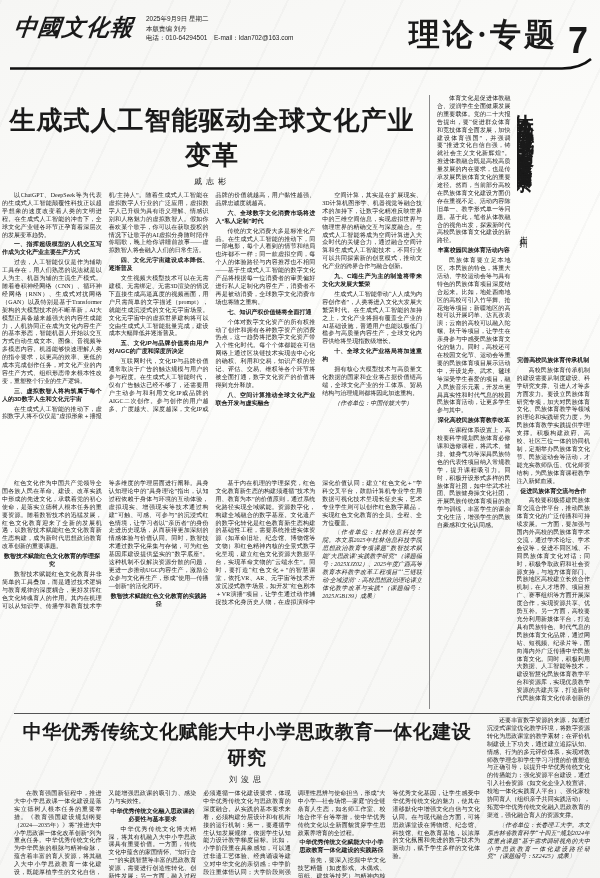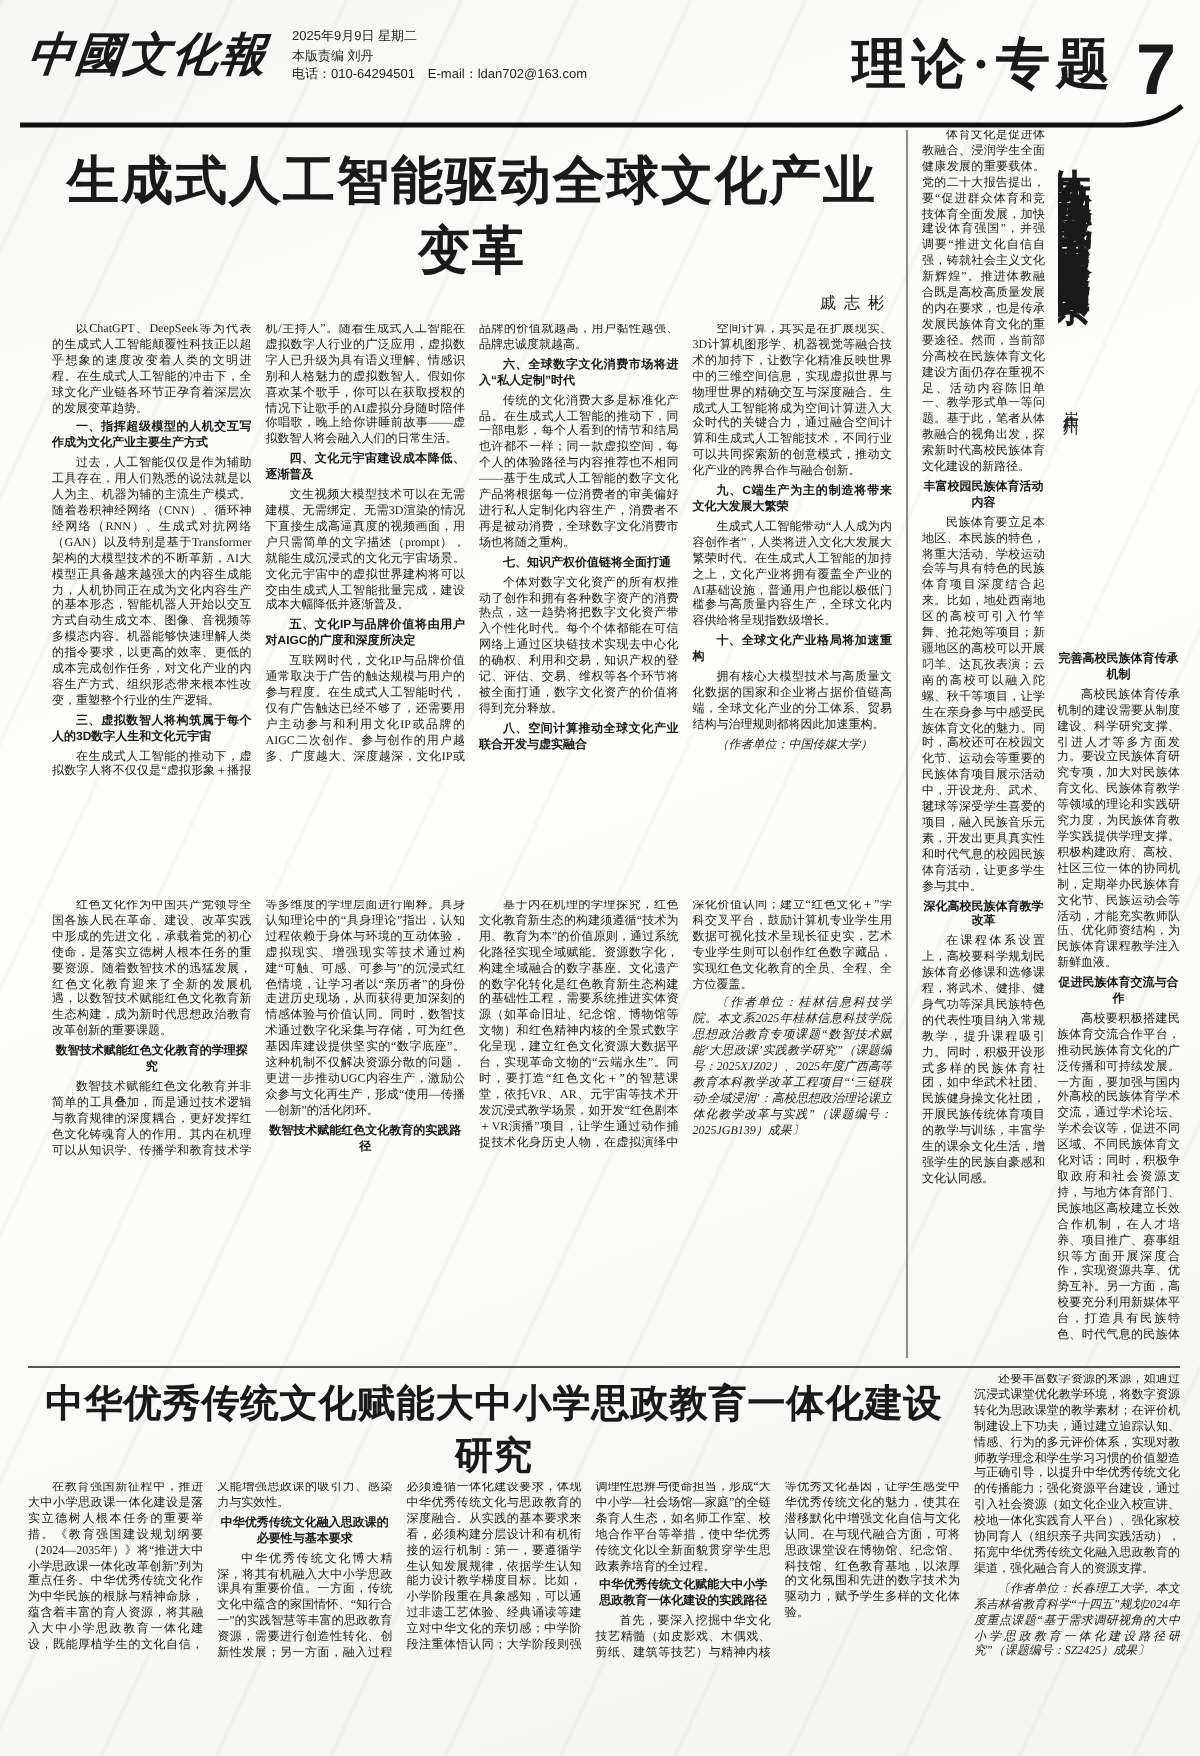--- a/index.html
+++ b/index.html
@@ -5,32 +5,32 @@
   html,body{margin:0;padding:0;background:#e9e9e7;}
   .page{position:relative;width:600px;height:878px;margin:0 auto;background:linear-gradient(160deg,#f6f6f4 0%,#fdfdfb 40%,#f4f4f2 100%);overflow:hidden;color:#1a1a1a;font-family:"Liberation Serif","DejaVu Serif",serif;}
   .page::before{content:"";position:absolute;inset:0;background:repeating-linear-gradient(115deg,rgba(0,0,0,0.025) 0 2px,transparent 2px 52px);pointer-events:none;}
   .page>*{position:relative;}
 
   
   .masthead{display:flex;align-items:flex-start;padding:12px 12px 0 14px;}
   .logo{font-size:23px;font-weight:bold;font-style:italic;letter-spacing:1px;transform:skewX(-6deg);white-space:nowrap;}
   .pubinfo{margin-left:12px;margin-top:2px;font-family:"Liberation Sans","DejaVu Sans",sans-serif;font-size:6.5px;line-height:9.5px;color:#222;}
   .mast-right{margin-left:auto;display:flex;align-items:flex-end;margin-top:2px;}
-  .section-title{font-size:27px;font-weight:900;letter-spacing:3px;}
+  .section-title{font-size:31px;font-weight:900;letter-spacing:3px;}
   .page-num{font-size:36px;font-weight:900;line-height:30px;margin-left:10px;font-family:"Liberation Sans","DejaVu Sans",sans-serif;}
   .mast-rule{display:block;margin:2px 8px 0 10px;}
 
   
-  .content-top{display:flex;padding:0 10px 0 26px;height:614px;}
+  .content-top{display:flex;padding:0 10px 0 2px;height:614px;margin-top:24px;}
   .left-stack{width:420px;display:flex;flex-direction:column;}
   .right-article{flex:1;margin-left:7px;border-left:0.5px solid #8a8a8a;padding-left:7px;overflow:hidden;}
 
   
   .headline{font-weight:900;text-align:center;letter-spacing:1px;}
-  .byline{text-align:right;font-size:8px;letter-spacing:4px;margin:3px 0 5px;font-family:Liberation Mono, monospace;}
+  .byline{text-align:center;font-size:8px;letter-spacing:4px;margin:3px 0 5px;font-family:Liberation Mono, monospace;}
   .bodycols{font-size:6px;line-height:7.9px;text-align:justify;overflow:hidden;}
   .para{margin:0 0 1px;text-indent:12px;}
   .subhead{font-weight:bold;margin:2px 0;text-indent:12px;font-family:"Liberation Sans","DejaVu Sans",sans-serif;font-size:6px;}
   .centered .subhead{text-align:center;text-indent:0;}
   .note{margin:2px 0 0;font-style:italic;color:#222;text-indent:12px;}
 
   
   .a1-title{font-size:26px;margin:8px 0 0;}
   .a1 .bodycols{column-count:4;column-gap:7px;height:288px;}
 
@@ -139,20 +139,21 @@
               <p class="para">高校要积极搭建民族体育交流合作平台，推动民族体育文化的广泛传播和可持续发展。一方面，要加强与国内外高校的民族体育学术交流，通过学术论坛、学术会议等，促进不同区域、不同民族体育文化对话；同时，积极争取政府和社会资源支持，与地方体育部门、民族地区高校建立长效合作机制，在人才培养、项目推广、赛事组织等方面开展深度合作，实现资源共享、优势互补。另一方面，高校要充分利用新媒体平台，打造具有民族特色、时代气息的民族体育文化品牌，通过网站、短视频、纪录片等，面向海内外广泛传播中华民族体育文化。同时，积极利用大数据、人工智能等技术，建设智慧化民族体育教学平台和资源库，实现优质教学资源的共建共享，打造新时代民族体育文化传承创新的新高地。</p>
             </div>
         </div>
       </div>
     </div>
   </div>
 
   <div class="a3-wrap centered">
     <div class="a3-left">
       <div class="headline a3-title">中华优秀传统文化赋能大中小学思政教育一体化建设研究</div>
+      <div class="byline">刘浚思</div>
       <div class="bodycols">
           <p class="para">在教育强国新征程中，推进大中小学思政课一体化建设是落实立德树人根本任务的重要举措。《教育强国建设规划纲要（2024—2035年）》将“推进大中小学思政课一体化改革创新”列为重点任务。中华优秀传统文化作为中华民族的根脉与精神命脉，蕴含着丰富的育人资源，将其融入大中小学思政教育一体化建设，既能厚植学生的文化自信，又能增强思政课的吸引力、感染力与实效性。</p>
           <div class="subhead">中华优秀传统文化融入思政课的必要性与基本要求</div>
           <p class="para">中华优秀传统文化博大精深，将其有机融入大中小学思政课具有重要价值。一方面，传统文化中蕴含的家国情怀、“知行合一”的实践智慧等丰富的思政教育资源，需要进行创造性转化、创新性发展；另一方面，融入过程必须遵循一体化建设要求，体现中华优秀传统文化与思政教育的深度融合。从实践的基本要求来看，必须构建分层设计和有机衔接的运行机制：第一，要遵循学生认知发展规律，依据学生认知能力设计教学梯度目标。比如，小学阶段重在具象感知，可以通过非遗工艺体验、经典诵读等建立对中华文化的亲切感；中学阶段注重体悟认同；大学阶段则强调理性思辨与使命担当，形成“大中小学—社会场馆—家庭”的全链条育人生态，如名师工作室、校地合作平台等举措，使中华优秀传统文化以全新面貌贯穿学生思政素养培育的全过程。</p>
           <div class="subhead">中华优秀传统文化赋能大中小学思政教育一体化建设的实践路径</div>
           <p class="para">首先，要深入挖掘中华文化技艺精髓（如皮影戏、木偶戏、剪纸、建筑等技艺）与精神内核等优秀文化基因，让学生感受中华优秀传统文化的魅力，使其在潜移默化中增强文化自信与文化认同。在与现代融合方面，可将思政课堂设在博物馆、纪念馆、科技馆、红色教育基地，以浓厚的文化氛围和先进的数字技术为驱动力，赋予学生多样的文化体验。</p>
         </div>
     </div>
     <div class="a3-col6">
         <p class="para">还要丰富数字资源的来源，如通过沉浸式课堂优化教学环境，将数字资源转化为思政课堂的教学素材；在评价机制建设上下功夫，通过建立追踪认知、情感、行为的多元评价体系，实现对教师教学理念和学生学习习惯的价值塑造与正确引导，以提升中华优秀传统文化的传播能力；强化资源平台建设，通过引入社会资源（如文化企业入校宣讲、校地一体化实践育人平台）、强化家校协同育人（组织亲子共同实践活动），拓宽中华优秀传统文化融入思政教育的渠道，强化融合育人的资源支撑。</p>

